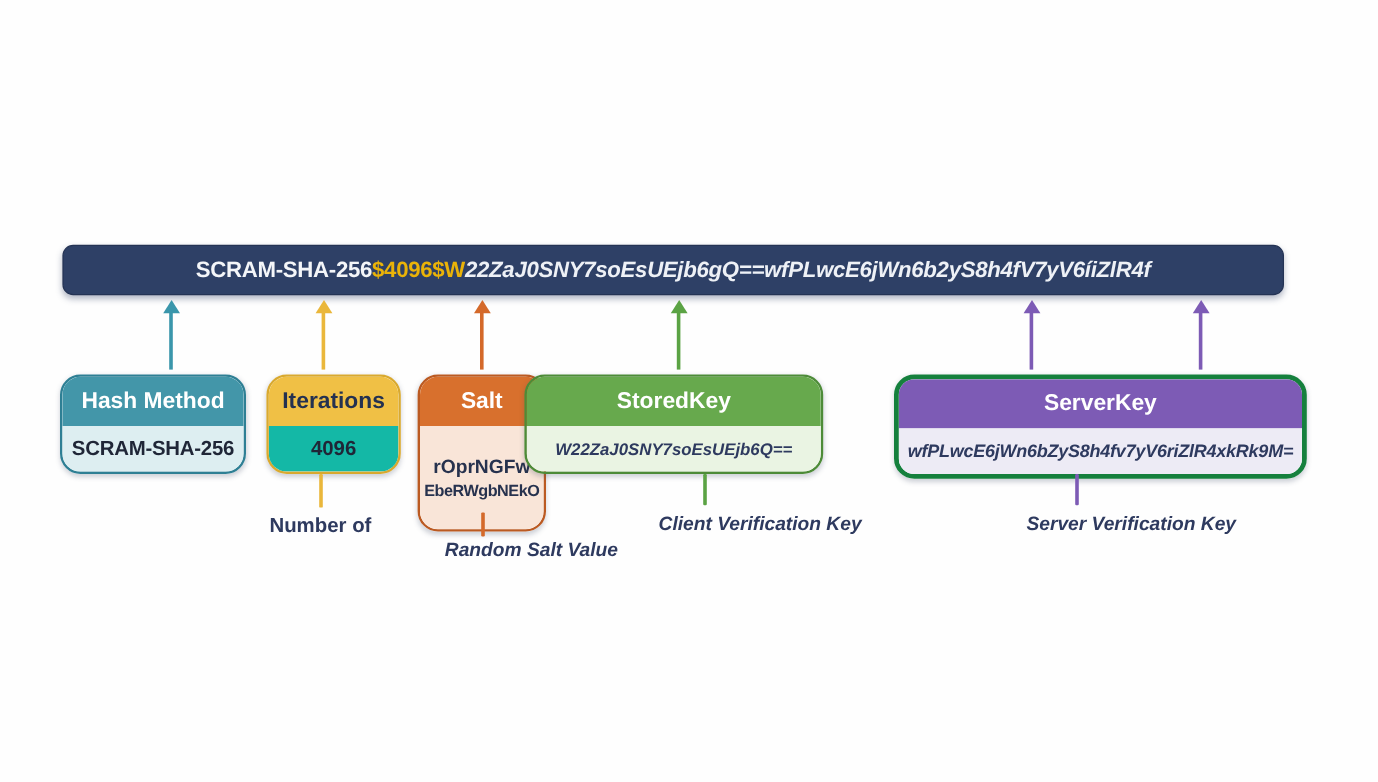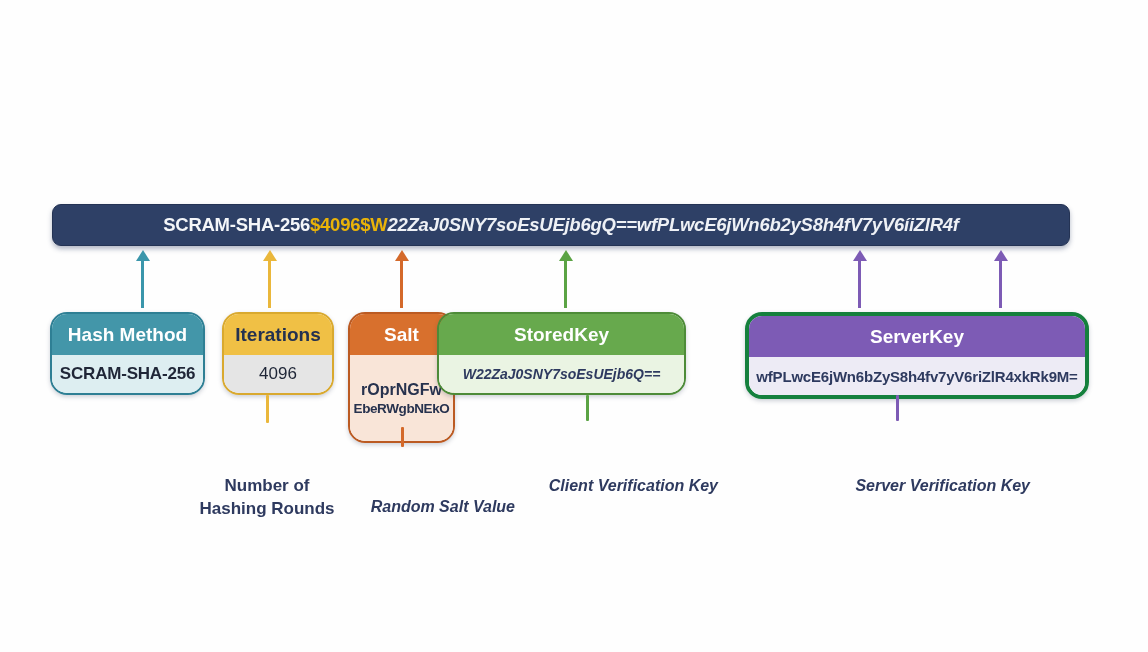--- a/index.html
+++ b/index.html
@@ -68,49 +68,48 @@
     display: flex; flex-direction: column; align-items: center; justify-content: center;
     font-size: 17px;
     color: #1f2637;
   }
   .box-hash   { left: 50px;  width: 155px; border: 2px solid #2e7f94; }
   .box-hash .hd   { background: #4396a9; }
   .box-hash .bd   { background: #ddeef1; font-weight: 600; letter-spacing: -0.2px; }
 
   .box-iter   { left: 222px; width: 112px; border: 2px solid #d9a92f; }
   .box-iter .hd   { background: #f0c045; color: #243150; }
-  .box-iter .bd   { background: #e5e5e5; font-weight: 400; }
+  .box-iter .bd   { background: #14b8a6; font-weight: 700; }
 
   .box-salt   { left: 348px; width: 107px; border: 2px solid #bb5a22; }
   .box-salt .hd   { background: #d8702d; }
   .box-salt .bd   { background: #f9e5d8; height: 86px; }
   .salt-l1 { font-weight: bold; font-size: 16px; color: #27324e; }
   .salt-l2 { font-weight: bold; font-size: 13.5px; letter-spacing: -0.4px; color: #27324e; margin-top: 2px; }
 
   .box-stored { left: 437px; width: 249px; border: 2px solid #4d8b38; }
   .box-stored .hd { background: #67a94d; }
   .box-stored .bd { background: #eaf4e3; font-style: italic; font-weight: 600; font-size: 14px; color: #2e3a5f; }
 
   .box-server { left: 726px; width: 344px; border: 4px solid #15803d; margin-left: 19px; }
   .box-server .hd { background: #7d5bb5; }
-  .box-server .bd { background: #edebf5; font-weight: 600; font-size: 15px; letter-spacing: -0.2px; color: #2e3a5f; }
+  .box-server .bd { background: #edebf5; font-style: italic; font-weight: 600; font-size: 15px; letter-spacing: -0.2px; color: #2e3a5f; }
 
   
   .stub { position: absolute; width: 3px; border-radius: 1px; }
   .stub-gold   { left: 266px; top: 395px; height: 28px; background: #eab73b; }
   .stub-orange { left: 401px; top: 427px; height: 20px; background: #d4692a; }
   .stub-green  { left: 586px; top: 395px; height: 26px; background: #5ba344; }
   .stub-purple { left: 896px; top: 395px; height: 26px; background: #7d5bb5; }
 
   
   .note {
     position: absolute;
     color: #2e3a5f;
     text-align: center;
-    margin-top: 48px;
   }
   .note-iter   { left: 157px; width: 220px; top: 426px; font-size: 17px; font-weight: 600; line-height: 23px; }
   .note-italic { font-style: italic; font-weight: 600; font-size: 16px; text-align: right; }
   .note-salt   { left: 295px; width: 220px; top: 450px; }
   .note-stored { left: 458px; width: 260px; top: 429px; }
   .note-server { left: 768px; width: 262px; top: 429px; }
 </style>
 </head>
 <body>
 
@@ -169,17 +168,16 @@
   <div class="bd">wfPLwcE6jWn6bZyS8h4fv7yV6riZlR4xkRk9M=</div>
 </div>
 
 <div class="stub stub-gold"></div>
 <div class="stub stub-orange"></div>
 <div class="stub stub-green"></div>
 <div class="stub stub-purple"></div>
 
 <div class="note note-iter">
   <div>Number of</div>
-  <div>Hashing Rounds</div>
 </div>
 <div class="note note-italic note-salt">Random Salt Value</div>
 <div class="note note-italic note-stored">Client Verification Key</div>
 <div class="note note-italic note-server">Server Verification Key</div>
 
 </body></html>

